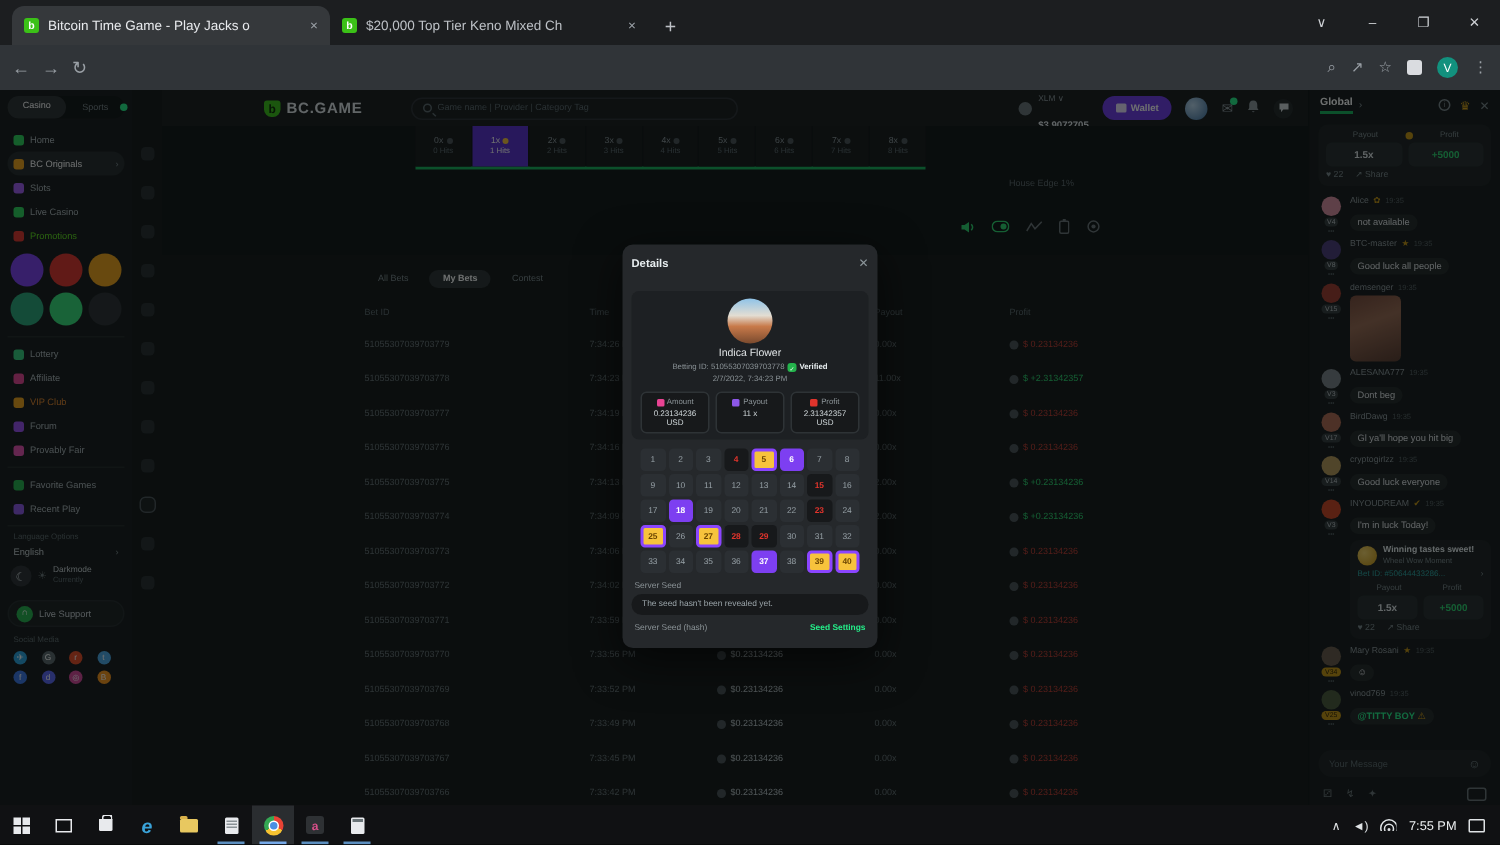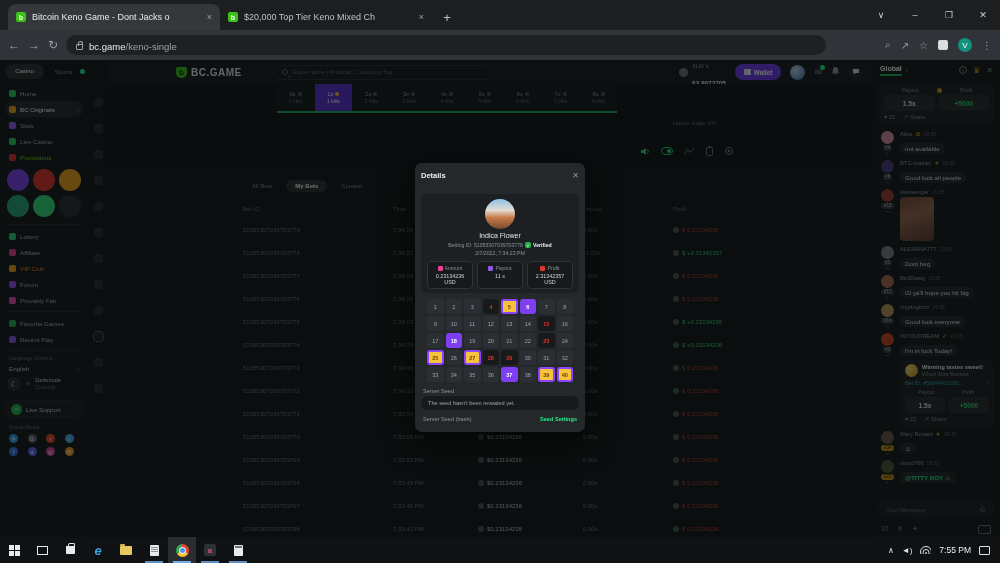--- a/index.html
+++ b/index.html
@@ -215,21 +215,21 @@
 </style>
 </head>
 <body>
 
 <div class="screen">
 
   <div class="tabsbar">
     <div class="tabs-wrap" id="tabs-wrap">
         <div class="tab active">
           <span class="fav">b</span>
-          <span class="t-title">Bitcoin Keno Game - Dont Jacks o</span>
+          <span class="t-title">Bitcoin Time Game - Play Jacks o</span>
           <span class="t-close">×</span>
         </div>
         <div class="tab">
           <span class="fav">b</span>
           <span class="t-title">$20,000 Top Tier Keno Mixed Ch</span>
           <span class="t-close">×</span>
         </div>
       </div>
     <div class="newtab">+</div>
     <div class="winctl">
@@ -237,24 +237,20 @@
       <span>–</span>
       <span>❐</span>
       <span>✕</span>
     </div>
   </div>
 
   <div class="urlbar">
     <span class="nav-ic">←</span>
     <span class="nav-ic">→</span>
     <span class="nav-ic">↻</span>
-    <div class="omnibox">
-      <span class="lock"></span>
-      <span><span class="url-host">bc.game</span><span class="url-path">/keno-single</span></span>
-    </div>
     <div class="chrome-right">
       <span class="g">⌕</span>
       <span class="g">↗</span>
       <span class="g">☆</span>
       <span class="puzzle"></span>
       <span class="profile">V</span>
       <span class="g">⋮</span>
     </div>
   </div>
 

